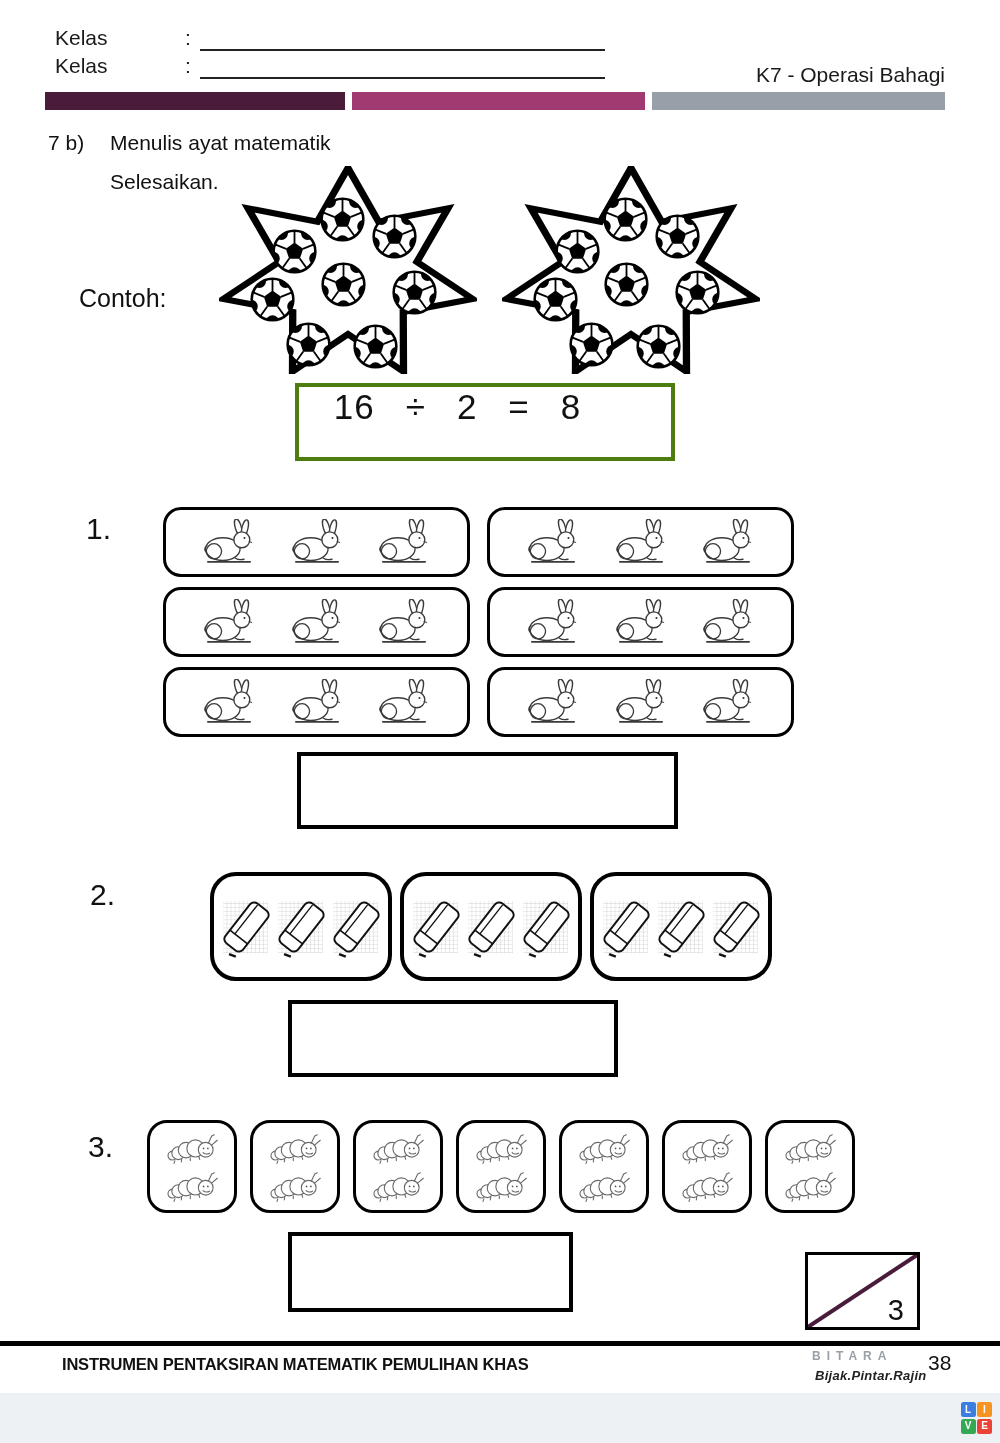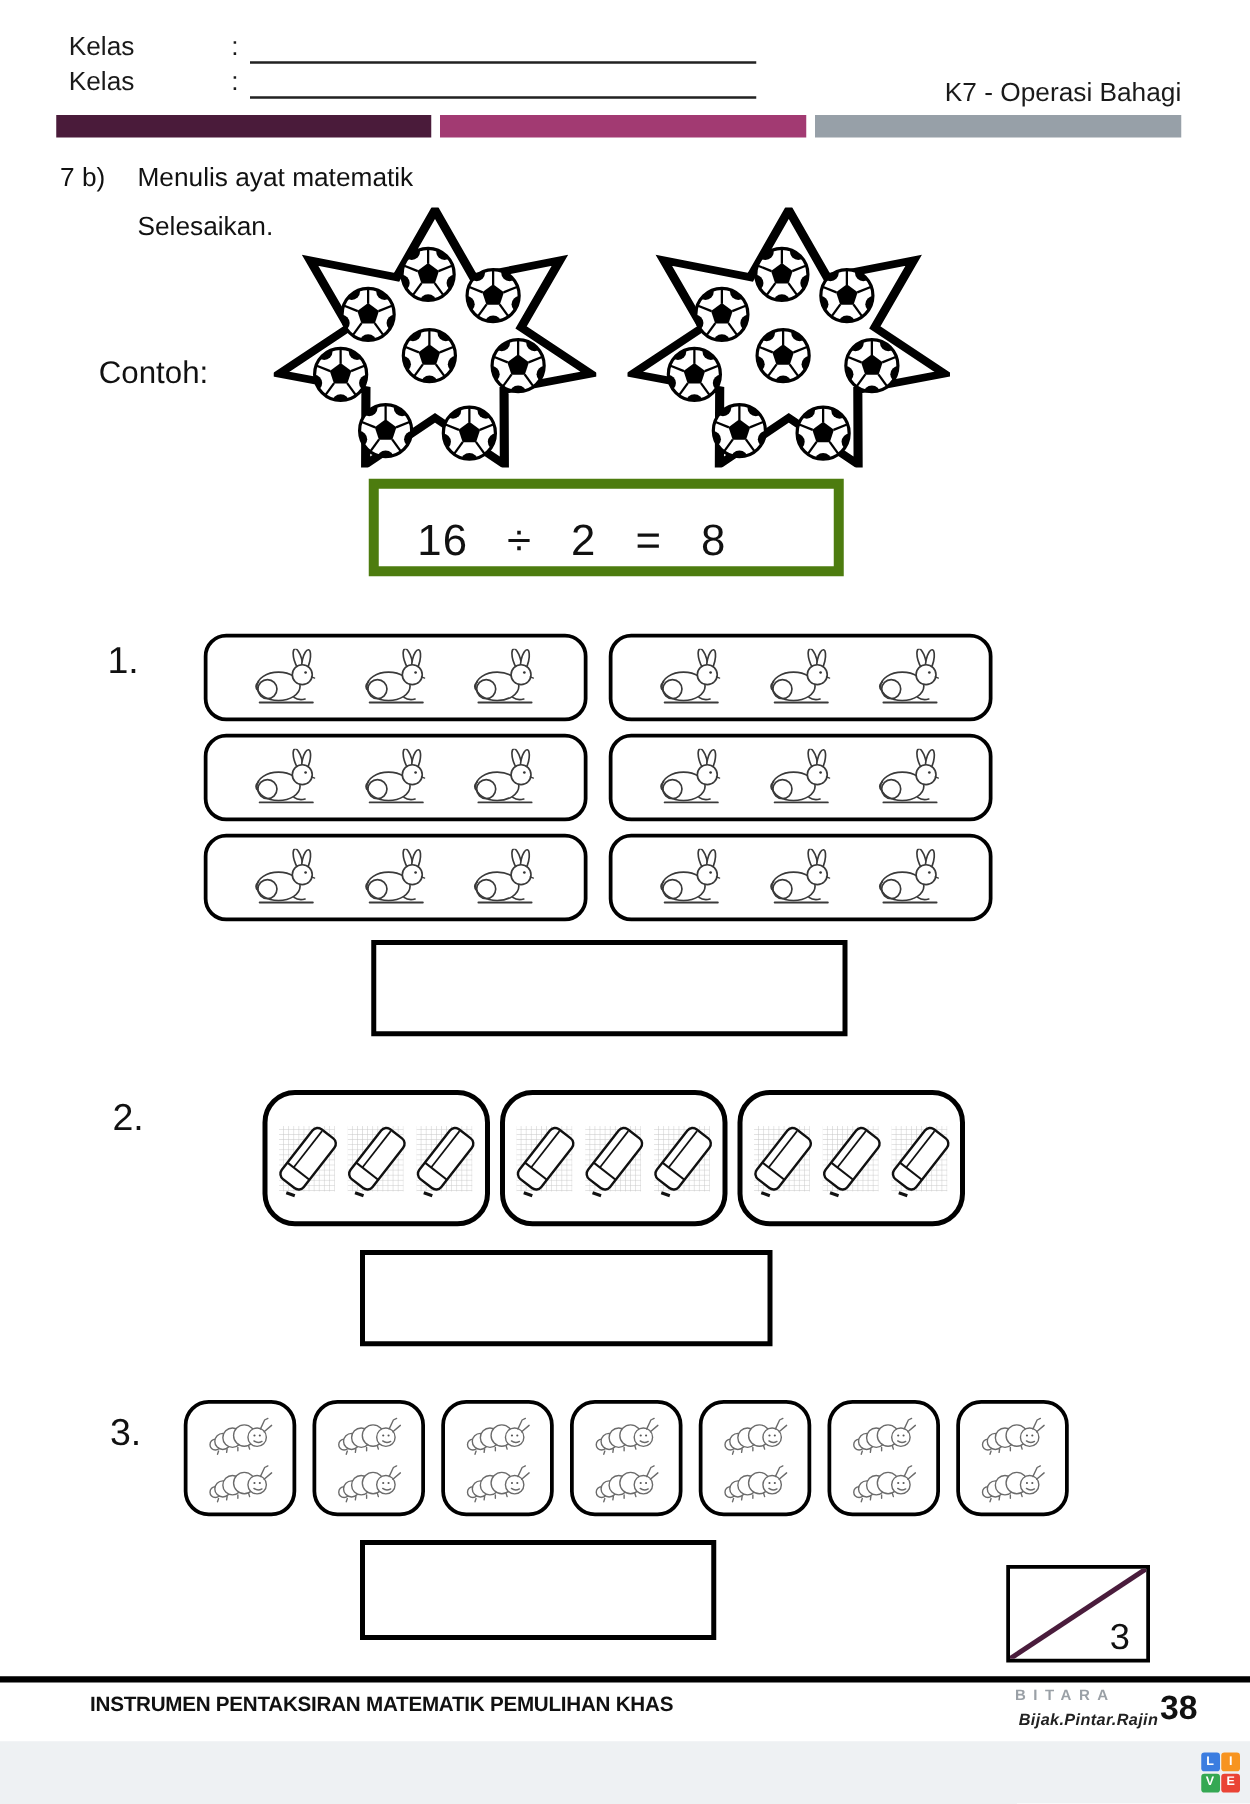--- a/index.html
+++ b/index.html
@@ -30,21 +30,21 @@
   .ball-1{left:52px;  top:62px;}
   .ball-2{left:152px; top:47px;}
   .ball-3{left:30px;  top:110px;}
   .ball-4{left:101px; top:95px;}
   .ball-5{left:172px; top:103px;}
   .ball-6{left:66px;  top:155px;}
   .ball-7{left:133px; top:157px;}
 
   
   .eq-box{
-    border:8px solid #4d7c0f; display:flex; align-items:flex-end; justify-content:center;
+    border:4px solid #4d7c0f; display:flex; align-items:flex-start; justify-content:center;
     gap:31px; font-size:35px; letter-spacing:1px; box-sizing:border-box; padding-right:55px;
   }
 
   .q-label{font-size:30px;}
 
   
   .q1-grid{display:grid; grid-template-columns:307px 307px; column-gap:17px; row-gap:10px;}
   .q1-grid .group-box{
     width:307px; height:70px; box-sizing:border-box; border:3.5px solid #000; border-radius:18px;
     display:flex; align-items:center; justify-content:space-evenly; padding:0 8px; background:#fff;
@@ -70,21 +70,21 @@
   
   .score-box{border:3.5px solid #000; box-sizing:border-box;}
   .score-box svg{position:absolute; left:0; top:0; width:100%; height:100%;}
   .score-val{position:absolute; right:13px; bottom:0px; font-size:29px; color:#111;}
 
   
   .footer-rule{background:#000; height:4.5px;}
   .footer-left{font-size:16.5px; font-weight:600; letter-spacing:-0.2px; color:#111;}
   .brand{font-size:12px; font-weight:bold; letter-spacing:6px; color:#9aa0a6;}
   .brand-sub{font-size:13px; font-style:italic; font-weight:bold; color:#222; letter-spacing:0.3px;}
-  .page-num{font-size:27px; font-weight:bold;}
+  .page-num{font-size:21px; font-weight:normal;}
 
   
   .lw-strip{background:#eef1f3; display:flex; align-items:center; justify-content:flex-end; padding-right:8px; box-sizing:border-box;}
   .lw-logo{display:flex; align-items:center; gap:3px;}
   .tiles{display:grid; grid-template-columns:15px 15px; grid-auto-rows:15px; gap:1.5px;}
   .tile{
     border-radius:2.5px; color:#fff; font-size:10px; font-weight:bold;
     display:flex; align-items:center; justify-content:center; line-height:1;
   }
   .lw-text{font-size:28px; font-weight:bold; letter-spacing:-0.5px;}
@@ -1080,21 +1080,21 @@
   <div class="abs ans-box" style="left:288px; top:1232px; width:285px; height:80px;"></div>
 
   <div class="abs score-box" style="left:805px; top:1252px; width:115px; height:78px;">
     <svg preserveAspectRatio="none" viewBox="0 0 100 100">
       <line x1="0" y1="100" x2="100" y2="0" vector-effect="non-scaling-stroke" stroke-width="4" stroke="#4a1c3c"></line>
     </svg>
     <div class="score-val">3</div>
   </div>
 
   <div class="abs footer-rule" style="left:0; top:1341px; width:1000px;"></div>
-  <div class="abs footer-left" style="left:72px; top:1355px;">INSTRUMEN PENTAKSIRAN MATEMATIK PEMULIHAN KHAS</div>
+  <div class="abs footer-left" style="left:62px; top:1355px;">INSTRUMEN PENTAKSIRAN MATEMATIK PEMULIHAN KHAS</div>
   <div class="abs brand" style="left:812px; top:1349px;">BITARA</div>
   <div class="abs brand-sub" style="left:815px; top:1368px;">Bijak.Pintar.Rajin</div>
   <div class="abs page-num" style="left:928px; top:1351px;">38</div>
 
   <div class="abs lw-strip" style="left:0; top:1393px; width:1000px; height:50px;">
     <div class="lw-logo">
       <div class="tiles">
           <div class="tile" style="background: rgb(59, 125, 224);">L</div>
           <div class="tile" style="background: rgb(247, 148, 32);">I</div>
           <div class="tile" style="background: rgb(52, 168, 83);">V</div>

